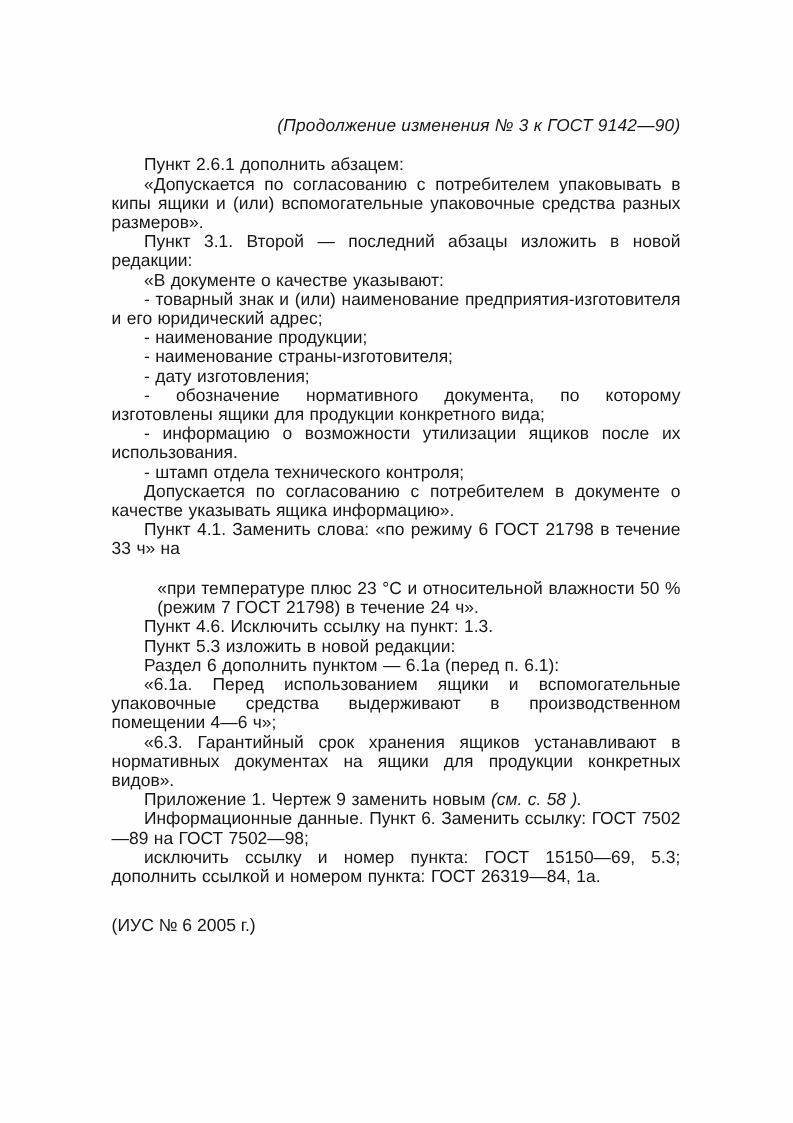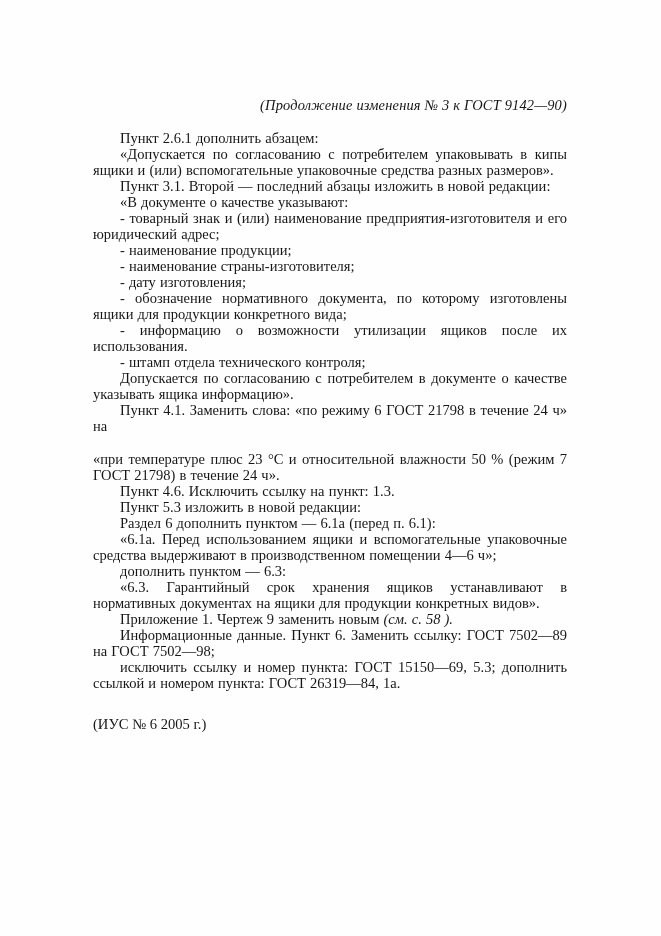--- a/index.html
+++ b/index.html
@@ -3,21 +3,21 @@
 <meta charset="utf-8">
 <style>
   html, body { margin: 0; padding: 0; background: #e8e8e8; }
   .page {
     position: relative;
     width: 661px;
     height: 936px;
     margin: 0 auto;
     background: #fefefe;
     color: #161616;
-    font-family: Liberation Serif, serif;
+    font-family: Liberation Sans, sans-serif;
     overflow: hidden;
   }
   .text-block {
     position: absolute;
     left: 93px;
     top: 97px;
     width: 474px;
   }
   .hdr {
     margin: 0 0 17px 0;
@@ -30,21 +30,21 @@
     letter-spacing: 0.2px;
   }
   p.para {
     margin: 0;
     font-size: 14.5px;
     line-height: 16px;
     text-align: justify;
     text-indent: 27px;
     word-spacing: 0.5px;
   }
-  p.no-indent { text-indent: 0; }
+  p.no-indent { text-indent: 0; margin-left: 38px; }
   p.gap-above { margin-top: 17px; }
   .italic { font-style: italic; margin-top: 44px; }
   .ftr {
     margin: 25px 0 0 0;
     font-size: 14.6px;
     line-height: 16px;
   }
 </style>
 </head>
 <body>
@@ -59,27 +59,26 @@
     <p class="para">Пункт 3.1. Второй — последний абзацы изложить в новой редакции:</p>
     <p class="para">«В документе о качестве указывают:</p>
     <p class="para">- товарный знак и (или) наименование предприятия-изготовителя и его юридический адрес;</p>
     <p class="para">- наименование продукции;</p>
     <p class="para">- наименование страны-изготовителя;</p>
     <p class="para">- дату изготовления;</p>
     <p class="para">- обозначение нормативного документа, по которому изготовлены ящики для продукции конкретного вида;</p>
     <p class="para">- информацию о возможности утилизации ящиков после их использования.</p>
     <p class="para">- штамп отдела технического контроля;</p>
     <p class="para">Допускается по согласованию с потребителем в документе о качестве указывать ящика информацию».</p>
-    <p class="para">Пункт 4.1. Заменить слова: «по режиму 6 ГОСТ 21798 в течение 24 ч» на</p>
+    <p class="para">Пункт 4.1. Заменить слова: «по режиму 6 ГОСТ 21798 в течение 33 ч» на</p>
     <p class="para no-indent gap-above">«при температуре плюс 23 °С и относительной влажности 50 % (режим 7 ГОСТ 21798) в течение 24 ч».</p>
     <p class="para">Пункт 4.6. Исключить ссылку на пункт: 1.3.</p>
     <p class="para">Пункт 5.3 изложить в новой редакции:</p>
     <p class="para">Раздел 6 дополнить пунктом — 6.1а (перед п. 6.1):</p>
     <p class="para">«6.1а. Перед использованием ящики и вспомогательные упаковочные средства выдерживают в производственном помещении 4—6 ч»;</p>
-    <p class="para">дополнить пунктом — 6.3:</p>
     <p class="para">«6.3. Гарантийный срок хранения ящиков устанавливают в нормативных документах на ящики для продукции конкретных видов».</p>
     <p class="para"><span>Приложение 1. Чертеж 9  заменить новым </span><span class="italic">(см. с. 58 ).</span></p>
     <p class="para">Информационные данные. Пункт 6. Заменить ссылку: ГОСТ 7502—89 на ГОСТ 7502—98;</p>
     <p class="para">исключить ссылку и номер пункта: ГОСТ 15150—69, 5.3; дополнить ссылкой и номером пункта: ГОСТ 26319—84, 1а.</p>
 
     <p class="ftr">(ИУС № 6 2005 г.)</p>
   </div>
 </div>
 
 </body></html>

